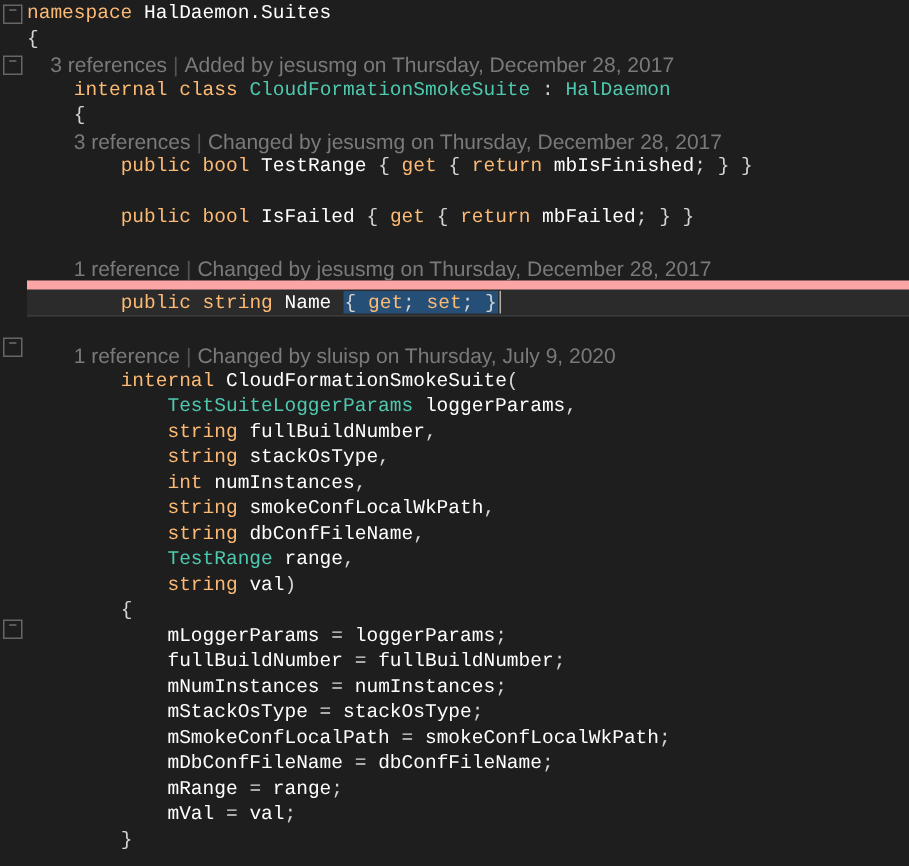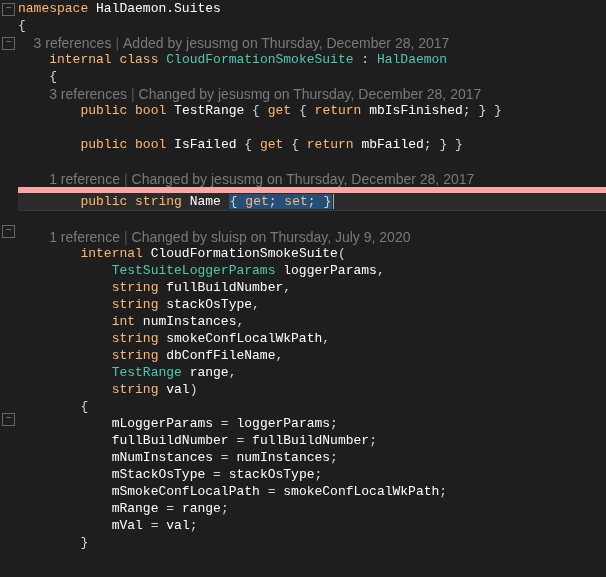--- a/index.html
+++ b/index.html
@@ -111,17 +111,18 @@
   <div class="line">            <span class="kw">string</span> <span class="id">smokeConfLocalWkPath</span><span class="op">,</span></div>
   <div class="line">            <span class="kw">string</span> <span class="id">dbConfFileName</span><span class="op">,</span></div>
   <div class="line">            <span class="type">TestRange</span> <span class="id">range</span><span class="op">,</span></div>
   <div class="line">            <span class="kw">string</span> <span class="id">val</span><span class="br">)</span></div>
   <div class="line">        <span class="br">{</span></div>
   <div class="line">            <span class="id">mLoggerParams</span> <span class="op">=</span> <span class="id">loggerParams</span><span class="op">;</span></div>
   <div class="line">            <span class="id">fullBuildNumber</span> <span class="op">=</span> <span class="id">fullBuildNumber</span><span class="op">;</span></div>
   <div class="line">            <span class="id">mNumInstances</span> <span class="op">=</span> <span class="id">numInstances</span><span class="op">;</span></div>
   <div class="line">            <span class="id">mStackOsType</span> <span class="op">=</span> <span class="id">stackOsType</span><span class="op">;</span></div>
   <div class="line">            <span class="id">mSmokeConfLocalPath</span> <span class="op">=</span> <span class="id">smokeConfLocalWkPath</span><span class="op">;</span></div>
+  <div class="line">            <span class="id">mDbConfFileName</span> <span class="op">=</span> <span class="id">dbConfFileName</span><span class="op">;</span></div>
   <div class="line">            <span class="id">mRange</span> <span class="op">=</span> <span class="id">range</span><span class="op">;</span></div>
   <div class="line">            <span class="id">mVal</span> <span class="op">=</span> <span class="id">val</span><span class="op">;</span></div>
   <div class="line">        <span class="br">}</span></div>
 
 </div>
 
 </body></html>

